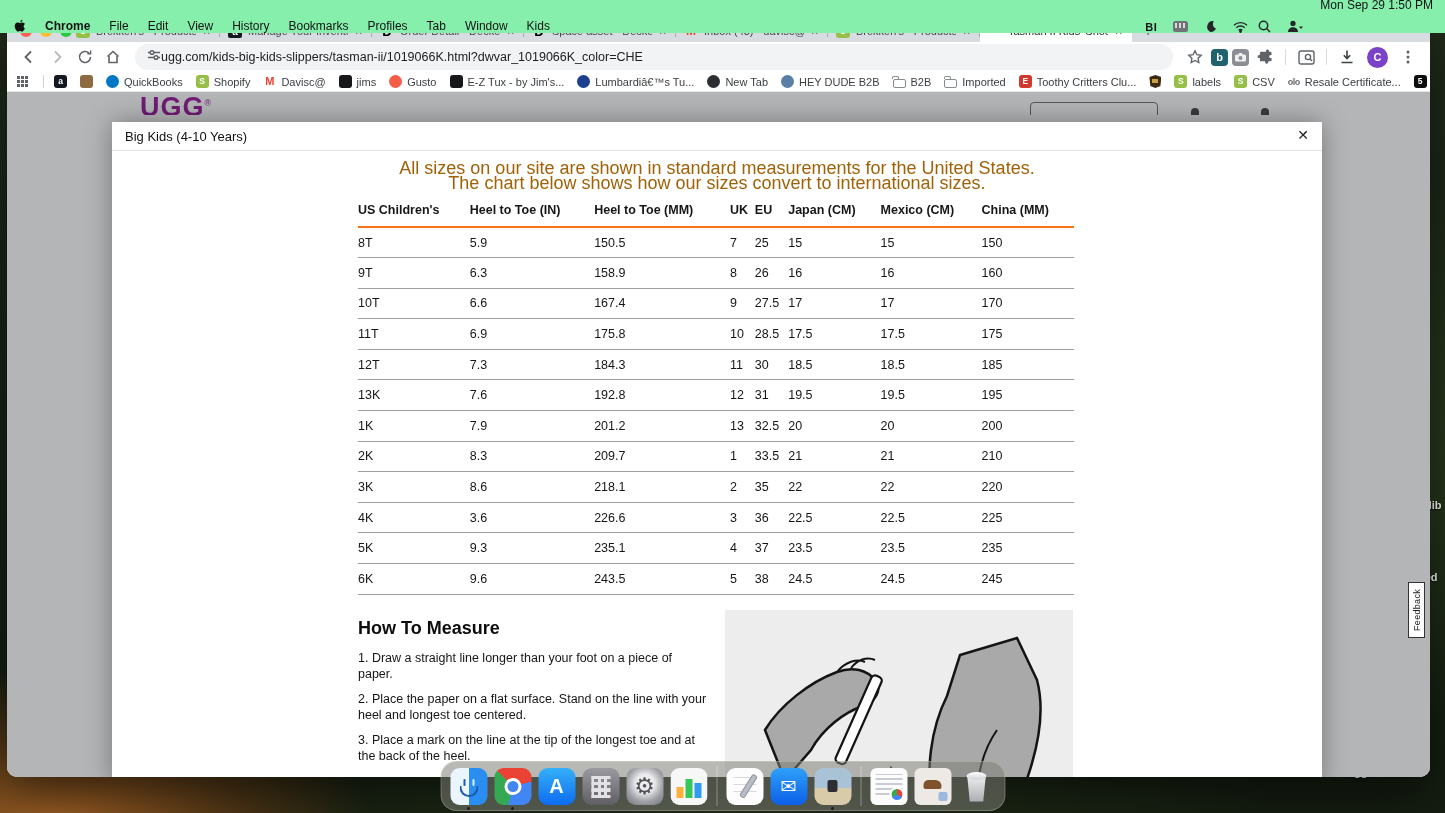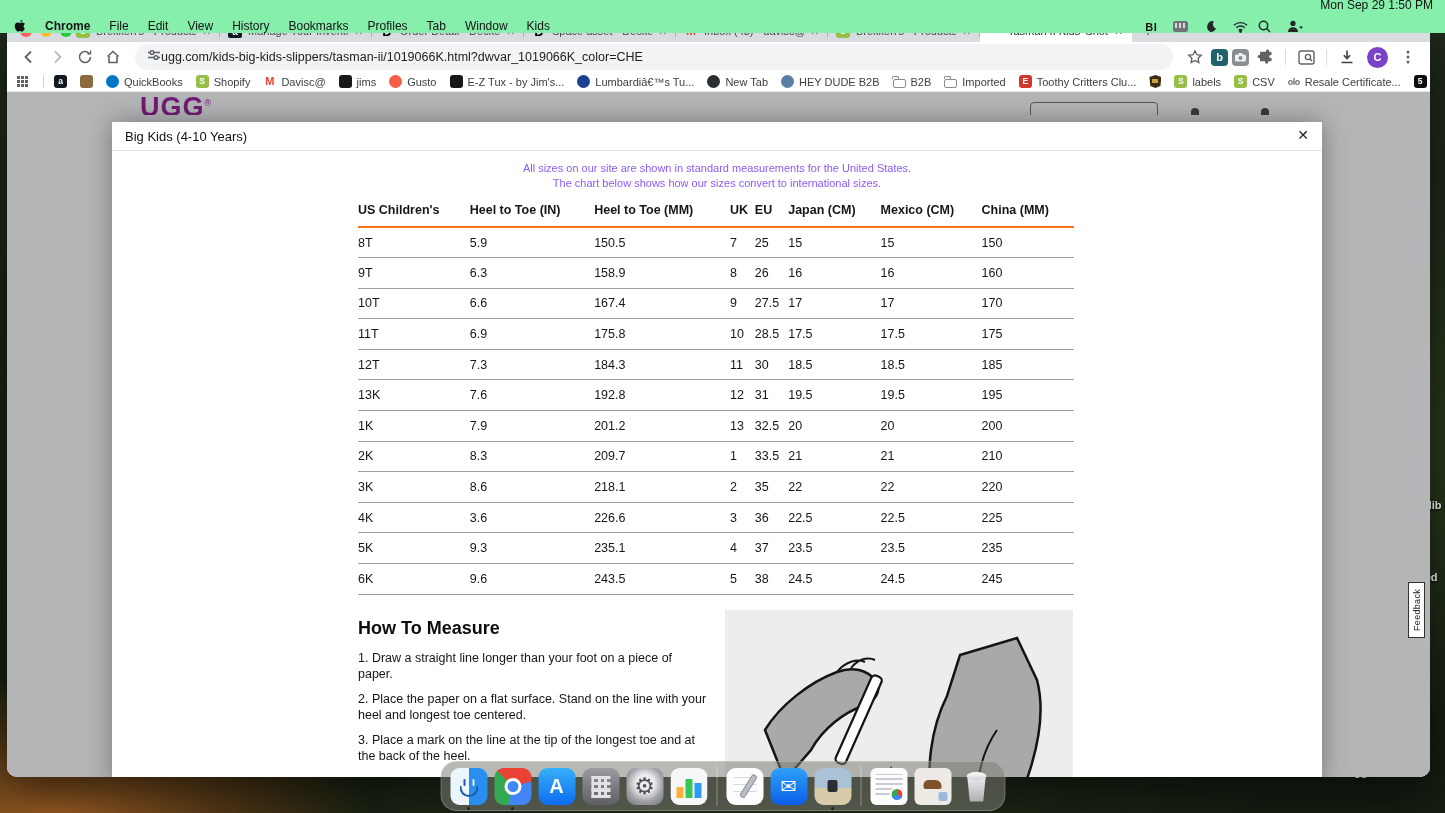--- a/index.html
+++ b/index.html
@@ -102,21 +102,21 @@
   .pb-search { position:absolute; left:1023px; top:10px; width:128px; height:16px;
     border:1.6px solid #55565a; border-radius:4px; }
   .pb-blob { position:absolute; top:16px; width:8px; height:8px; border-radius:4px 4px 0 0; background:#3a3b3e; }
 
   
   .modal { position:absolute; left:105px; top:30px; width:1210px; height:662px; background:#fff;
     box-shadow:0 0 24px rgba(0,0,0,.35); overflow:hidden; }
   .modal-head { position:relative; height:29px; border-bottom:1px solid #e3e3e3; }
   .modal-title { position:absolute; left:13px; top:7px; font-size:13px; font-weight:500; color:#111; }
   .modal-close { position:absolute; right:13px; top:5px; font-size:14px; color:#222; cursor:default; }
-  .modal-intro { text-align:center; font-size:11px; color:#8b5cf6; line-height:14.5px; margin-top:10px; }
+  .modal-intro { text-align:center; font-size:18px; color:#a16207; line-height:14.5px; margin-top:10px; }
 
   .size-table { position:absolute; left:246px; top:81px; width:716px; border-collapse:collapse;
     font-size:12.5px; color:#161616; }
   .size-table th { text-align:left; font-weight:bold; padding:0 0 9px 0; border-bottom:2px solid #f97316; font-size:12.5px; }
   .size-table td { height:30.6px; border-bottom:1px solid #9e9e9e; vertical-align:middle; }
 
   .howto { position:absolute; left:246px; top:496px; width:352px; color:#161616; }
   .howto h2 { font-size:18px; font-weight:800; color:#0d0d0d; margin-bottom:12px; }
   .howto p { font-size:12.5px; line-height:15.5px; margin-bottom:10px; }
   .mlink { color:#0d0d0d; font-weight:bold; text-decoration:underline; }

